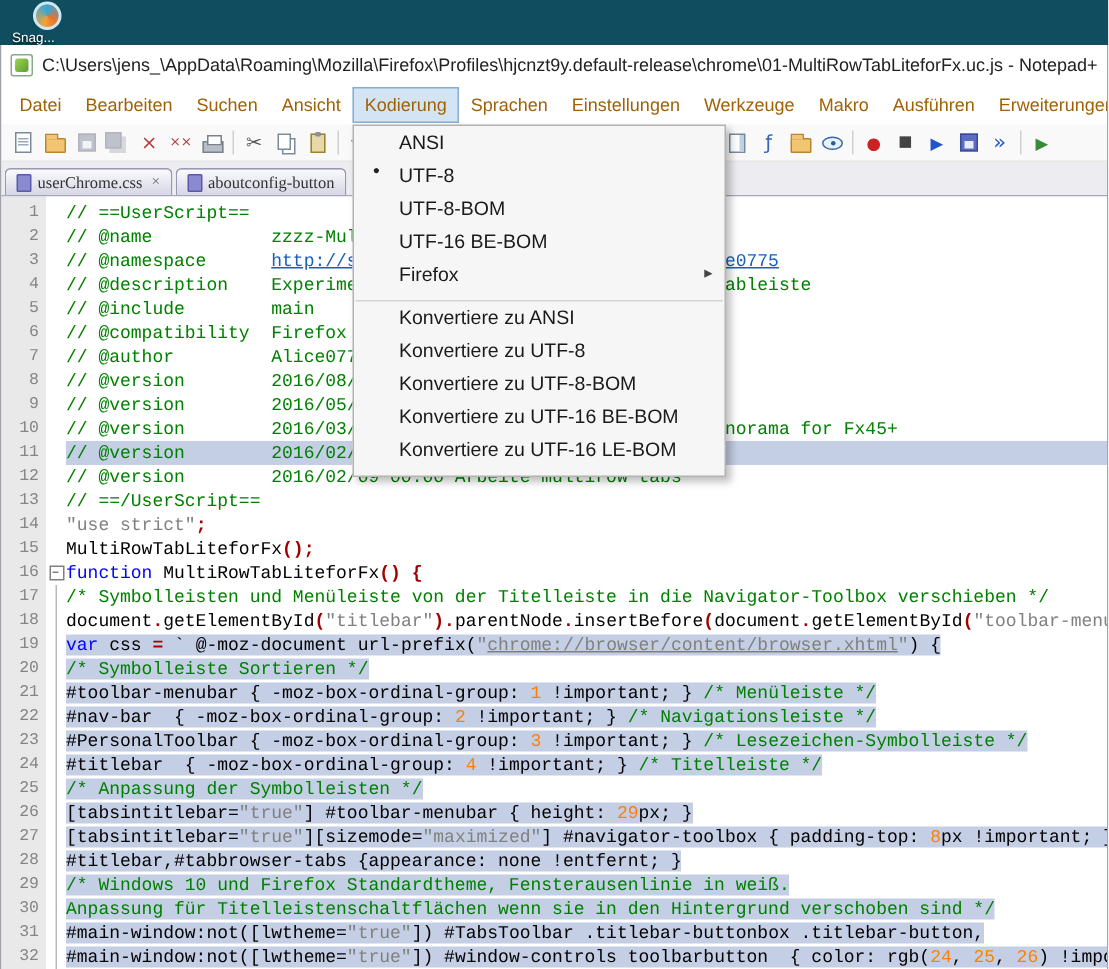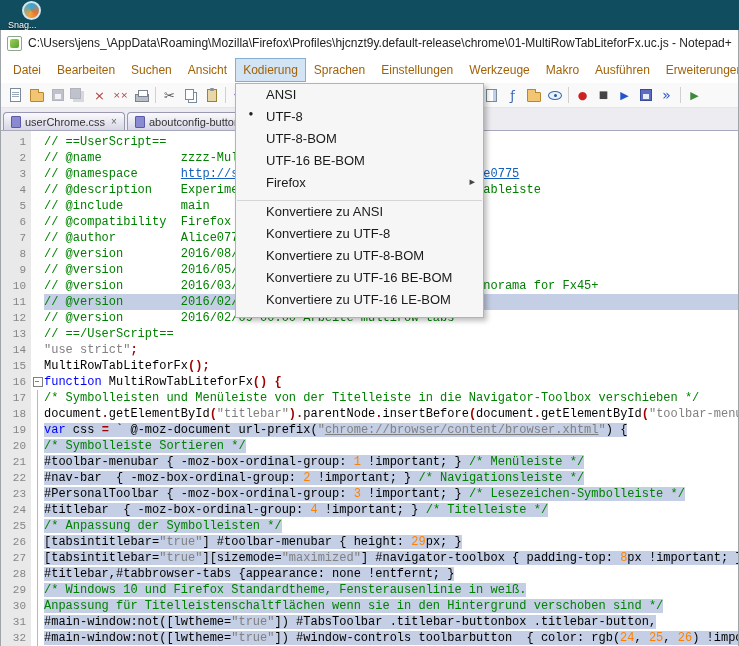--- a/index.html
+++ b/index.html
@@ -60,21 +60,21 @@
       transform:rotate(45deg);transform-origin:0 0;}
   .sh-map{width:11px;height:13px;background:#fff;border:1px solid #7A8A9A;}
   .sh-map::before{content:"";position:absolute;right:0;top:0;bottom:0;width:3px;background:#BDD2EA;}
   .sh-eye{width:14px;height:9px;border:1px solid #3A6AAA;border-radius:50%;background:#E8F2FC;}
   .sh-eye::before{content:"";position:absolute;left:5px;top:2px;width:3px;height:3px;background:#2A5A9A;border-radius:50%;}
 
   .tabbar{height:23px;background:#EDEDF1;display:flex;align-items:flex-end;padding:0 2px;
           border-bottom:1px solid #A8A8BC;overflow:hidden;white-space:nowrap;}
   .tab{height:18px;display:inline-flex;align-items:center;gap:4px;padding:0 7px;margin-right:2px;
        background:linear-gradient(#FAFAFD,#D6D6E6);border:1px solid #9898B0;border-bottom:none;
-       border-radius:4px 4px 0 0;font-size:11px;color:#333;flex:none;}
+       border-radius:4px 4px 0 0;font-size:11px;color:#333;flex:none;font-family:Liberation Serif, serif;}
   .tab .doc{width:10px;height:12px;background:#8A8AD0;border:1px solid #5A5AA8;border-radius:1px;}
   .tab .close{font-size:10px;color:#666;margin-left:2px;cursor:default;}
 
   .editor{height:515px;overflow:hidden;padding-top:3px;
           font-family:"Liberation Mono","DejaVu Sans Mono",monospace;font-size:12px;
           background:linear-gradient(90deg,#E9E9E9 0,#E9E9E9 30px,#fff 30px);}
   .line{display:flex;height:16px;line-height:16px;white-space:pre;}
   .ln{width:30px;flex:none;color:#858585;font-size:11px;text-align:right;padding-right:5px;}
   .fold{width:13px;flex:none;position:relative;background:#fff;}
   .fold.fline::before{content:"";position:absolute;left:6px;top:0;bottom:0;width:1px;background:#B8B8B8;}

